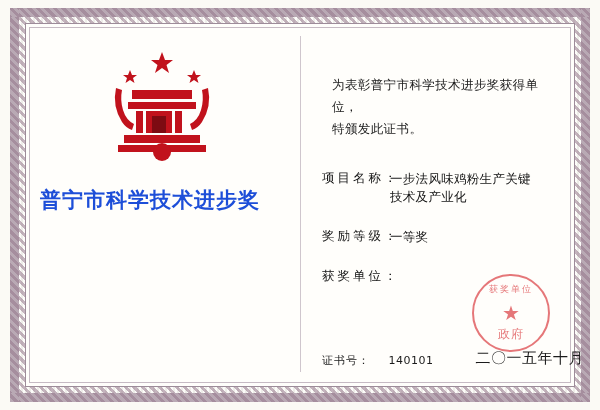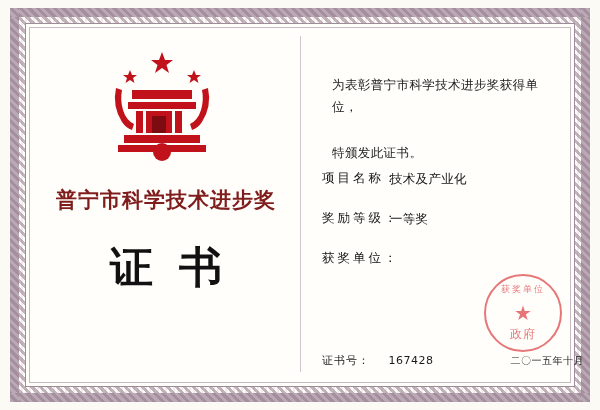--- a/index.html
+++ b/index.html
@@ -94,26 +94,25 @@
     width: 120px;
     height: 118px;
   }
   .emblem svg { display: block; }
 
   .award-name {
     position: absolute;
     left: 0;
     top: 152px;
     width: 252px;
-    text-align: center;
     font-family: "DejaVu Sans", sans-serif;
     font-weight: bold;
     font-size: 21px;
     letter-spacing: 1px;
-    color: #7f1d1d;
+    color: #1d4ed8;
     white-space: nowrap;
   }
   .cert-word {
     position: absolute;
     left: 0;
     top: 205px;
     width: 252px;
     text-align: center;
     font-family: "DejaVu Sans", sans-serif;
     font-weight: bold;
@@ -132,35 +131,35 @@
     width: 1px;
     height: 336px;
     background: #cfc6cd;
   }
 
   
   .right-col {
     position: absolute;
     left: 284px;
     top: 4px;
-    right: 0;
+    right: 12px;
     height: 340px;
     font-size: 12.5px;
     color: #1b1b1b;
   }
   .intro {
     position: absolute;
     left: 16px;
     top: 40px;
     width: 232px;
     line-height: 22px;
     font-size: 12.5px;
     letter-spacing: 0.4px;
   }
-  .intro .l2 { display: block; margin-top: 24px; }
+  .intro .l2 { display: block; }
 
   .fields {
     position: absolute;
     left: 6px;
     top: 136px;
     width: 250px;
   }
   .field-row {
     display: flex;
     align-items: flex-start;
@@ -196,21 +195,21 @@
     font-size: 11px;
     letter-spacing: 1px;
     color: #1b1b1b;
     white-space: nowrap;
   }
   .cert-no .num {
     margin-left: 14px;
     letter-spacing: 0.5px;
   }
   .date {
-    font-size: 10px;
+    font-size: 15px;
     letter-spacing: 0.5px;
     color: #1b1b1b;
     white-space: nowrap;
   }
 
   
   .seal {
     position: absolute;
     right: 6px;
     bottom: 22px;
@@ -282,58 +281,58 @@
 
             <rect x="22" y="87" width="76" height="8"></rect>
             <rect x="16" y="97" width="88" height="7"></rect>
 
             <circle cx="60" cy="104" r="9"></circle>
           </g>
         </svg>
       </div>
 
       <div class="award-name">普宁市科学技术进步奖</div>
-      <div class="cert-word">证书</div>
     </div>
 
     <div class="divider"></div>
 
     <div class="right-col">
 
       <div class="intro">
         <span>为表彰普宁市科学技术进步奖获得单位，</span>
         <span class="l2">特颁发此证书。</span>
       </div>
 
       <div class="fields">
 
         <div class="field-row">
           <div class="field-label">项目名称：</div>
           <div class="field-value">
+            <span>一步法风味鸡粉生产关键</span>
             <span class="v2">技术及产业化</span>
           </div>
         </div>
 
         <div class="field-row">
           <div class="field-label">奖励等级：</div>
           <div class="field-value">
             <span>一等奖</span>
           </div>
         </div>
 
         <div class="field-row">
           <div class="field-label">获奖单位：</div>
         </div>
 
       </div>
 
       <div class="footer-row">
         <div class="cert-no">
           <span>证书号：</span>
-          <span class="num">167428</span>
+          <span class="num">140101</span>
         </div>
         <div class="date">二〇一五年十月</div>
       </div>
 
       <div class="seal">
         <div class="ring"></div>
         <div class="txt-top">获奖单位</div>
         <div class="star">★</div>
         <div class="txt-bottom">政府</div>
       </div>

